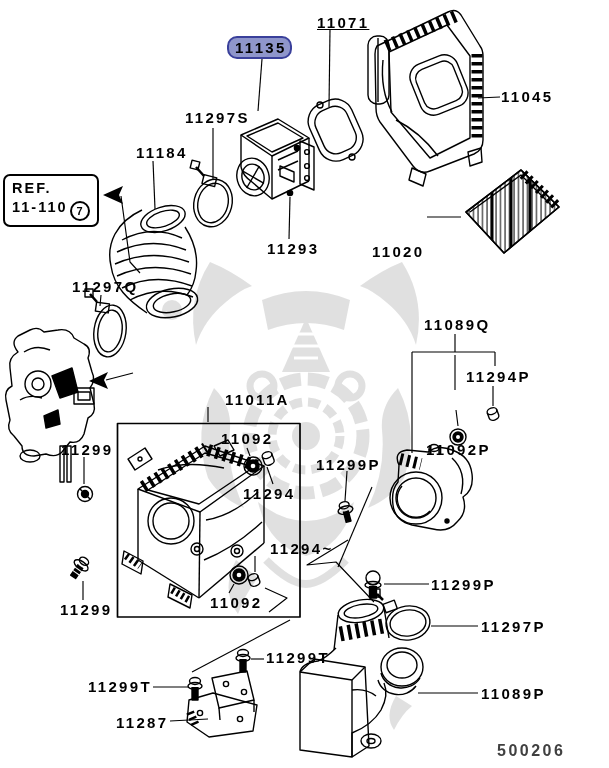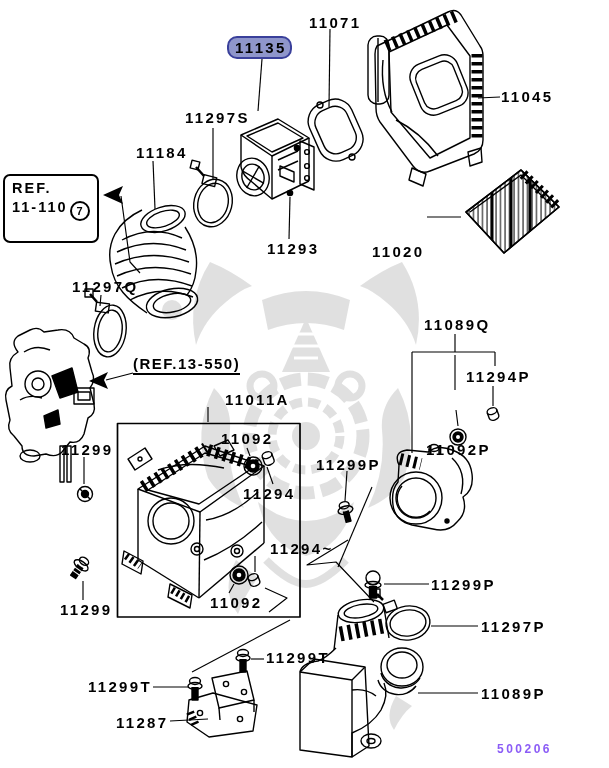--- a/index.html
+++ b/index.html
@@ -5,30 +5,30 @@
 <style>
   html,body{margin:0;padding:0;background:#ffffff;}
   .stage{position:relative;width:609px;height:768px;overflow:hidden;background:#fff;
          font-family:"Liberation Sans",sans-serif;}
   svg.art{position:absolute;left:0;top:0;}
   .plabel{position:absolute;font-weight:bold;font-size:15px;letter-spacing:2.3px;
           line-height:1;color:#000;white-space:nowrap;cursor:pointer;}
   .plabel.hl{background:var(--hl,#8f96cb);border:2px solid var(--hlb,#3a409b);
              border-radius:10px;padding:2px 3px 2px 6px;}
   .refbox{position:absolute;left:3px;top:174px;border:2.5px solid #000;border-radius:7px;
-          padding:3px 7px 20px 7px;font-weight:bold;font-size:14.5px;letter-spacing:2px;
+          padding:3px 7px 4px 7px;font-weight:bold;font-size:14.5px;letter-spacing:2px;
           line-height:1.3;background:#fff;color:#000;cursor:pointer;}
   .circ7{display:inline-flex;align-items:center;justify-content:center;width:16px;height:16px;
          border:2px solid #000;border-radius:50%;font-size:11px;letter-spacing:0;
          margin-left:2px;vertical-align:-3px;}
   .refline{position:absolute;left:133px;top:355px;font-weight:bold;font-size:15px;
            letter-spacing:1.5px;color:#000;border-bottom:2px solid #000;
            padding-bottom:1px;cursor:pointer;}
-  .footnum{position:absolute;left:497px;top:742px;font-weight:bold;font-size:12px;
-           letter-spacing:2.5px;color:#8b5cf6;}
+  .footnum{position:absolute;left:497px;top:742px;font-weight:bold;font-size:16px;
+           letter-spacing:2.5px;color:#404040;}
 </style>
 </head>
 <body>
 
 <div class="stage">
 
 <svg class="art" width="609" height="768" viewBox="0 0 609 768" fill="none" stroke="#000" stroke-width="1.4" stroke-linejoin="round">
 
   <g opacity="0.7" stroke="none" fill="#d4d4d4">
     <path d="M210,262 Q186,300 196,345 Q204,320 226,302 Q240,290 252,286 Q230,270 210,262 Z"></path>
@@ -355,21 +355,21 @@
     <line x1="153" y1="687" x2="188" y2="687"></line>
     <line x1="251" y1="659" x2="264" y2="659"></line>
     <line x1="170" y1="721" x2="208" y2="719"></line>
     <line x1="372" y1="487" x2="338" y2="567"></line>
     <path d="M348,540 L307,565 L336,562 L374,602"></path>
     <line x1="290" y1="620" x2="192" y2="672"></line>
   </g>
 </svg>
 
 <div id="labels">
-      <div class="plabel" style="left: 309px; top: 15px;">11071</div>
+      <div class="plabel" style="left: 317px; top: 15px; text-decoration: underline;">11071</div>
       <div class="plabel hl" style="left: 227px; top: 36px;">11135</div>
       <div class="plabel" style="left: 501px; top: 89px;">11045</div>
       <div class="plabel" style="left: 185px; top: 110px;">11297S</div>
       <div class="plabel" style="left: 130px; top: 145px; margin-left: 6px;">11184</div>
       <div class="plabel" style="left: 372px; top: 209px; margin-top: 35px;">11020</div>
       <div class="plabel" style="left: 267px; top: 241px;">11293</div>
       <div class="plabel" style="left: 72px; top: 279px;">11297Q</div>
       <div class="plabel" style="left: 181px; top: 392px; margin-left: 44px;">11011A</div>
       <div class="plabel" style="left: 221px; top: 431px;">11092</div>
       <div class="plabel" style="left: 243px; top: 486px;">11294</div>
@@ -387,17 +387,16 @@
       <div class="plabel" style="left: 88px; top: 679px;">11299T</div>
       <div class="plabel" style="left: 266px; top: 650px;">11299T</div>
       <div class="plabel" style="left: 116px; top: 715px;">11287</div>
     </div>
 
 <div class="refbox">
   <div>REF.</div>
   <div><span>11-110</span><span class="circ7">7</span></div>
 </div>
 
-<div class="refline">(REF.13-550)</div>
 
 <div class="footnum">500206</div>
 
 </div>
 
 </body></html>

